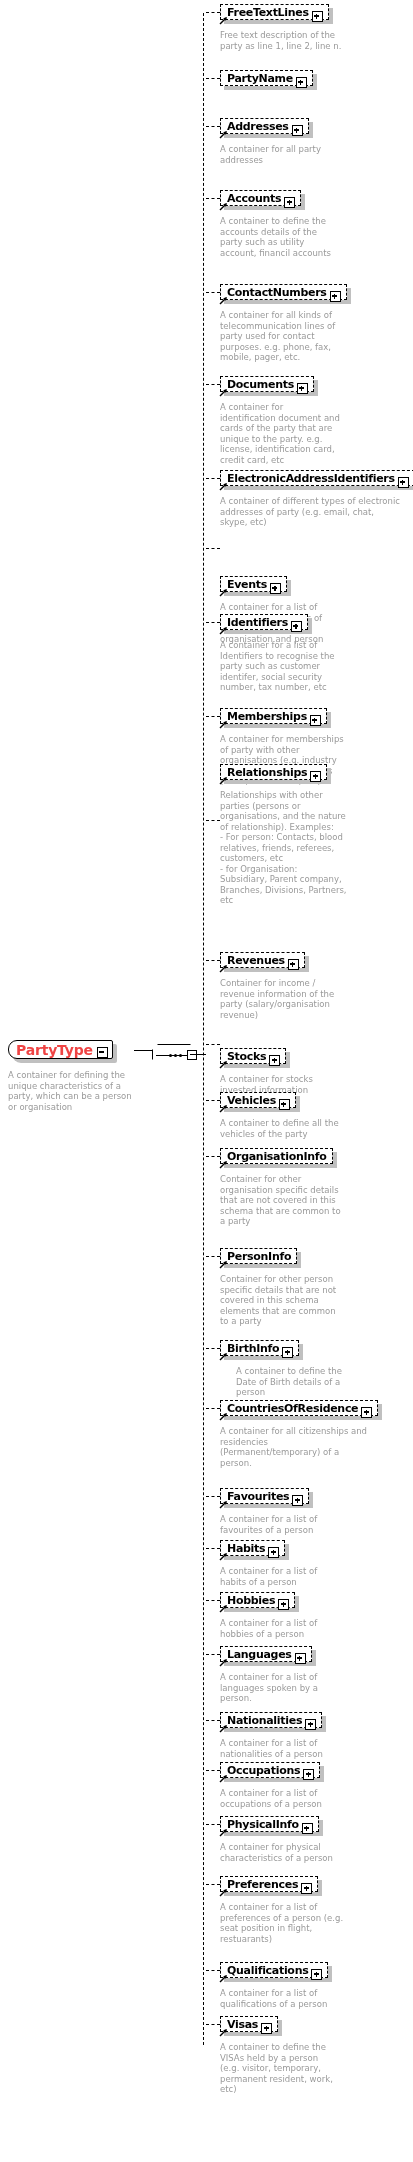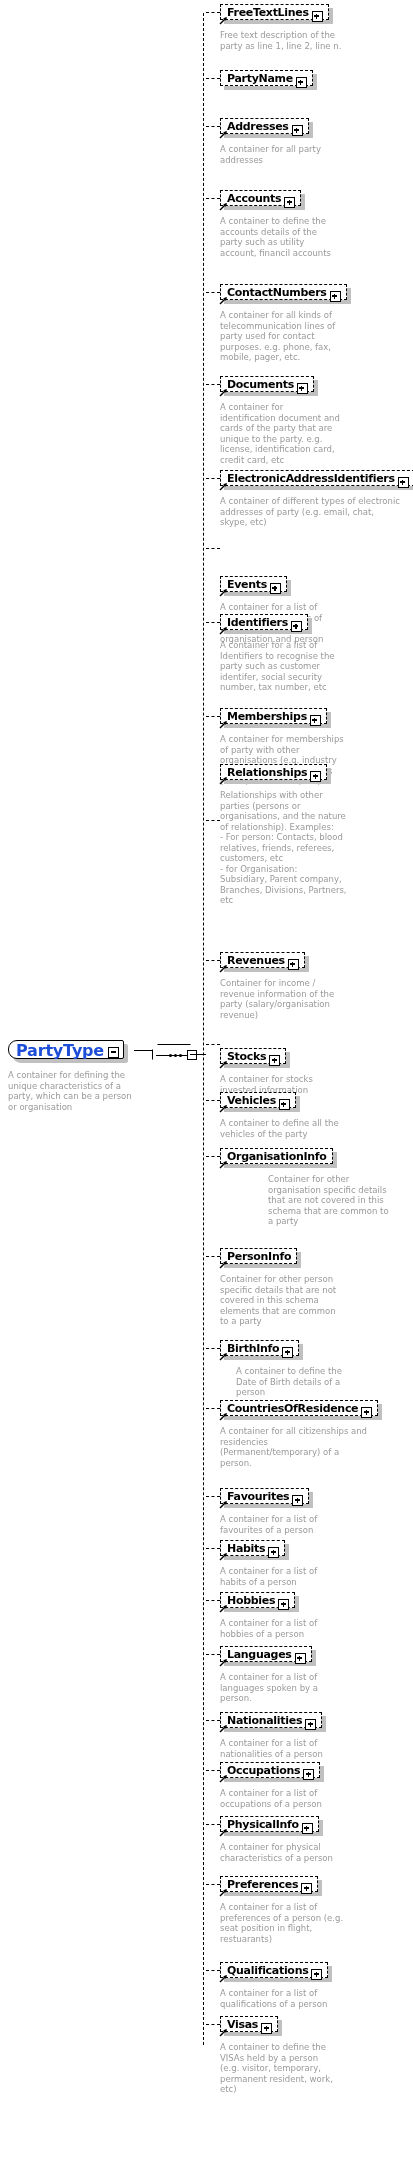--- a/index.html
+++ b/index.html
@@ -14,21 +14,21 @@
   #root-group{position:absolute;left:8px;top:1040px;width:140px;}
   .root-box{
     position:relative;display:inline-block;
     border:1.5px solid #000;background:#fff;
     border-radius:9px 2px 2px 9px;
     padding:2px 4px 2px 7px;
     box-shadow:4px 4px 0 0 #c0c0c0;
     height:19px;box-sizing:border-box;
   }
   .root-box .rname{
-    font-size:16px;font-weight:bold;color:#1d4ed8;
+    font-size:14px;font-weight:bold;color:#ef4444;
     line-height:15px;display:inline-block;vertical-align:top;
     letter-spacing:-0.2px;
   }
   .root-desc{
     margin-top:8px;font-size:8.5px;line-height:10.5px;color:#9a9a9a;
     width:132px;
   }
   
   .toggle-sq{
     display:inline-block;width:9px;height:9px;border:1.2px solid #000;
@@ -222,21 +222,21 @@
               <path d="M1 8 L7 2" stroke="#000" stroke-width="1.4" fill="none"></path>
               <path d="M8 1 L4.2 2.2 L6.8 4.8 Z" fill="#000"></path>
             </svg>
           </span></div><div class="ndesc" style="width: 128px;">A container to define all the vehicles of the party</div></div>
       <div class="stub" style="top: 1156px;"></div>
       <div class="node" style="top: 1148px;"><div class="nbox"><span class="nname">OrganisationInfo</span><span class="arrowmk">
             <svg width="9" height="9" viewBox="0 0 9 9">
               <path d="M1 8 L7 2" stroke="#000" stroke-width="1.4" fill="none"></path>
               <path d="M8 1 L4.2 2.2 L6.8 4.8 Z" fill="#000"></path>
             </svg>
-          </span></div><div class="ndesc" style="width: 128px; margin-left: 48px;">Container for other organisation specific details that are not covered in this schema that are common to a party</div></div>
+          </span></div><div class="ndesc" style="width: 128px;">Container for other organisation specific details that are not covered in this schema that are common to a party</div></div>
       <div class="stub" style="top: 1256px;"></div>
       <div class="node" style="top: 1248px;"><div class="nbox"><span class="nname">PersonInfo</span><span class="arrowmk">
             <svg width="9" height="9" viewBox="0 0 9 9">
               <path d="M1 8 L7 2" stroke="#000" stroke-width="1.4" fill="none"></path>
               <path d="M8 1 L4.2 2.2 L6.8 4.8 Z" fill="#000"></path>
             </svg>
           </span></div><div class="ndesc" style="width: 118px;">Container for other person specific details that are not covered in this schema elements that are common to a party</div></div>
       <div class="stub" style="top: 1348px;"></div>
       <div class="node" style="top: 1340px;"><div class="nbox"><span class="nname">BirthInfo</span><span class="toggle-sq plus"></span><span class="arrowmk">
             <svg width="9" height="9" viewBox="0 0 9 9">

